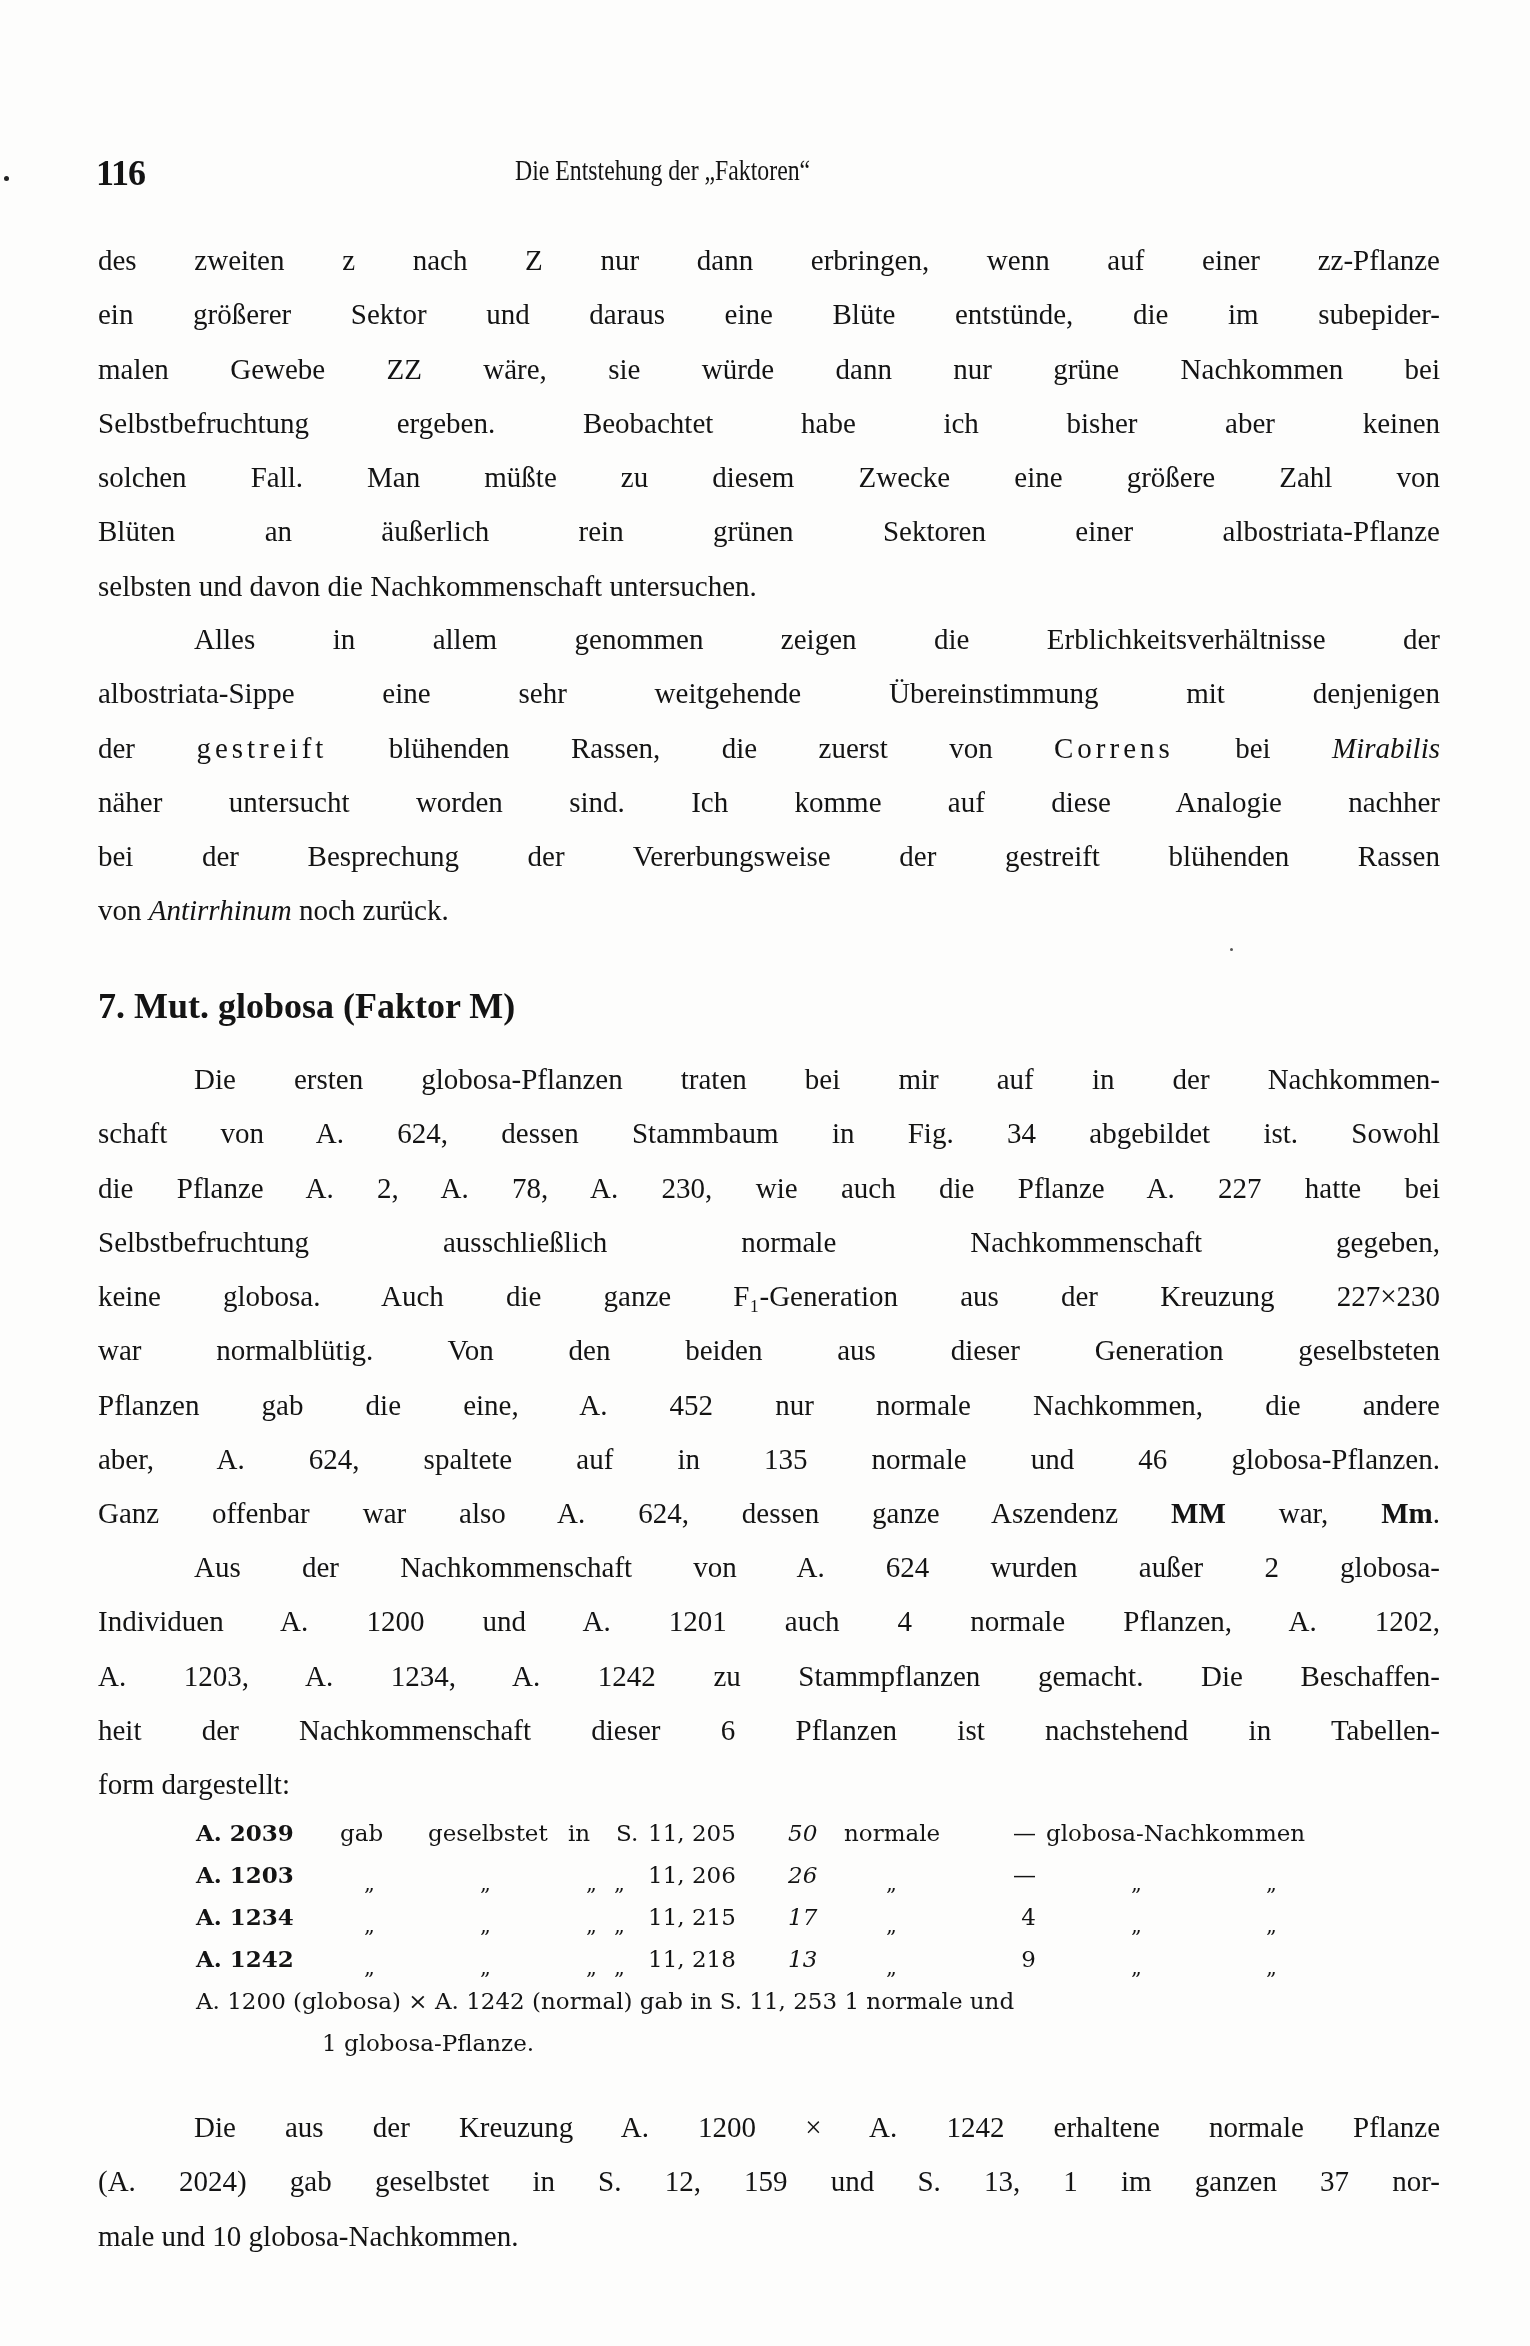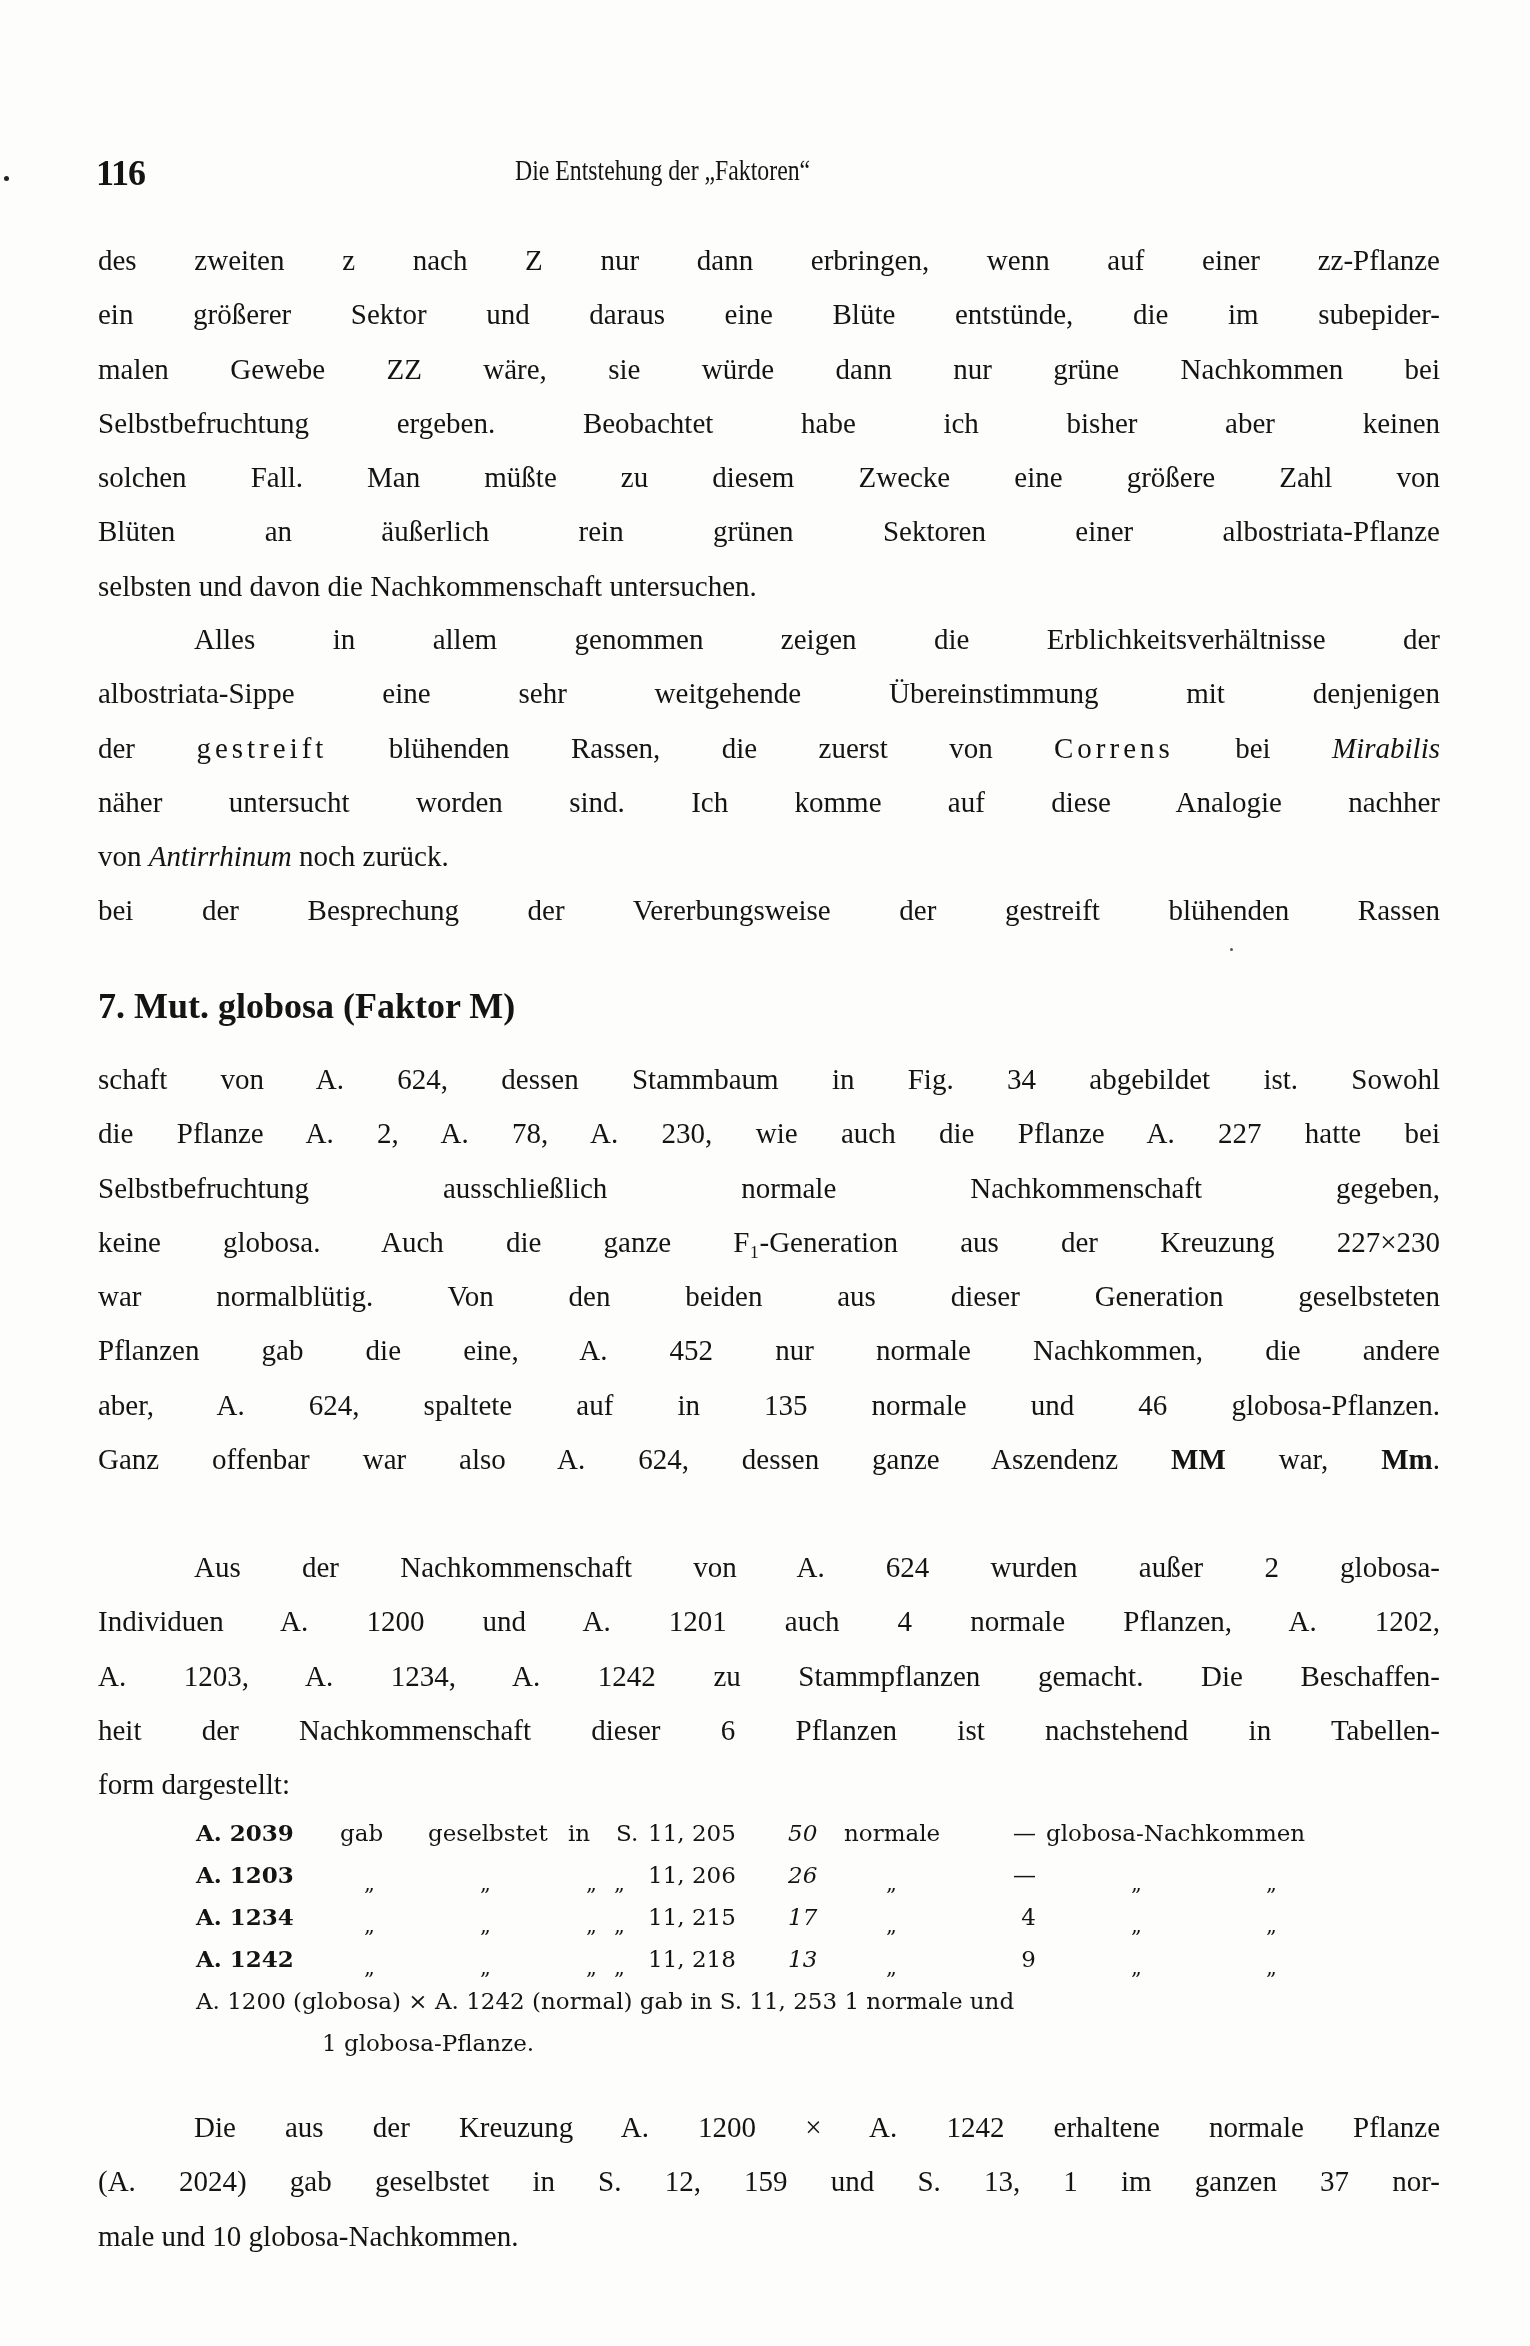--- a/index.html
+++ b/index.html
@@ -119,29 +119,30 @@
   <span class="line">solchen Fall. Man müßte zu diesem Zwecke eine größere Zahl von</span>
   <span class="line">Blüten an äußerlich rein grünen Sektoren einer albostriata-Pflanze</span>
   <span class="line last">selbsten und davon die Nachkommenschaft untersuchen.</span>
 </div>
 
 <div class="body-text" style="top:612px;">
   <span class="line" style="padding-left:96px;box-sizing:border-box;">Alles in allem genommen zeigen die Erblichkeitsverhältnisse der</span>
   <span class="line">albostriata-Sippe eine sehr weitgehende Übereinstimmung mit denjenigen</span>
   <span class="line">der <span class="spaced">gestreift</span> blühenden Rassen, die zuerst von <span class="spaced">Correns</span> bei <i>Mirabilis</i></span>
   <span class="line">näher untersucht worden sind. Ich komme auf diese Analogie nachher</span>
+  <span class="line">bei der Besprechung der Vererbungsweise der gestreift blühenden Rassen</span>
   <span class="line last">von <i>Antirrhinum</i> noch zurück.</span>
-  <span class="line">bei der Besprechung der Vererbungsweise der gestreift blühenden Rassen</span>
 </div>
 
 <div class="rule-dot"></div>
 
 <div class="section-heading">7. Mut. globosa (Faktor M)</div>
 
 <div class="body-text" style="top:1052px;">
+  <span class="line" style="padding-left:96px;box-sizing:border-box;">Die ersten globosa-Pflanzen traten bei mir auf in der Nachkommen-</span>
   <span class="line">schaft von A. 624, dessen Stammbaum in Fig. 34 abgebildet ist. Sowohl</span>
   <span class="line">die Pflanze A. 2, A. 78, A. 230, wie auch die Pflanze A. 227 hatte bei</span>
   <span class="line">Selbstbefruchtung ausschließlich normale Nachkommenschaft gegeben,</span>
   <span class="line">keine globosa. Auch die ganze F₁-Generation aus der Kreuzung 227×230</span>
   <span class="line">war normalblütig. Von den beiden aus dieser Generation geselbsteten</span>
   <span class="line">Pflanzen gab die eine, A. 452 nur normale Nachkommen, die andere</span>
   <span class="line">aber, A. 624, spaltete auf in 135 normale und 46 globosa-Pflanzen.</span>
   <span class="line">Ganz offenbar war also A. 624, dessen ganze Aszendenz <b>MM</b> war, <b>Mm</b>.</span>
 </div>
 

